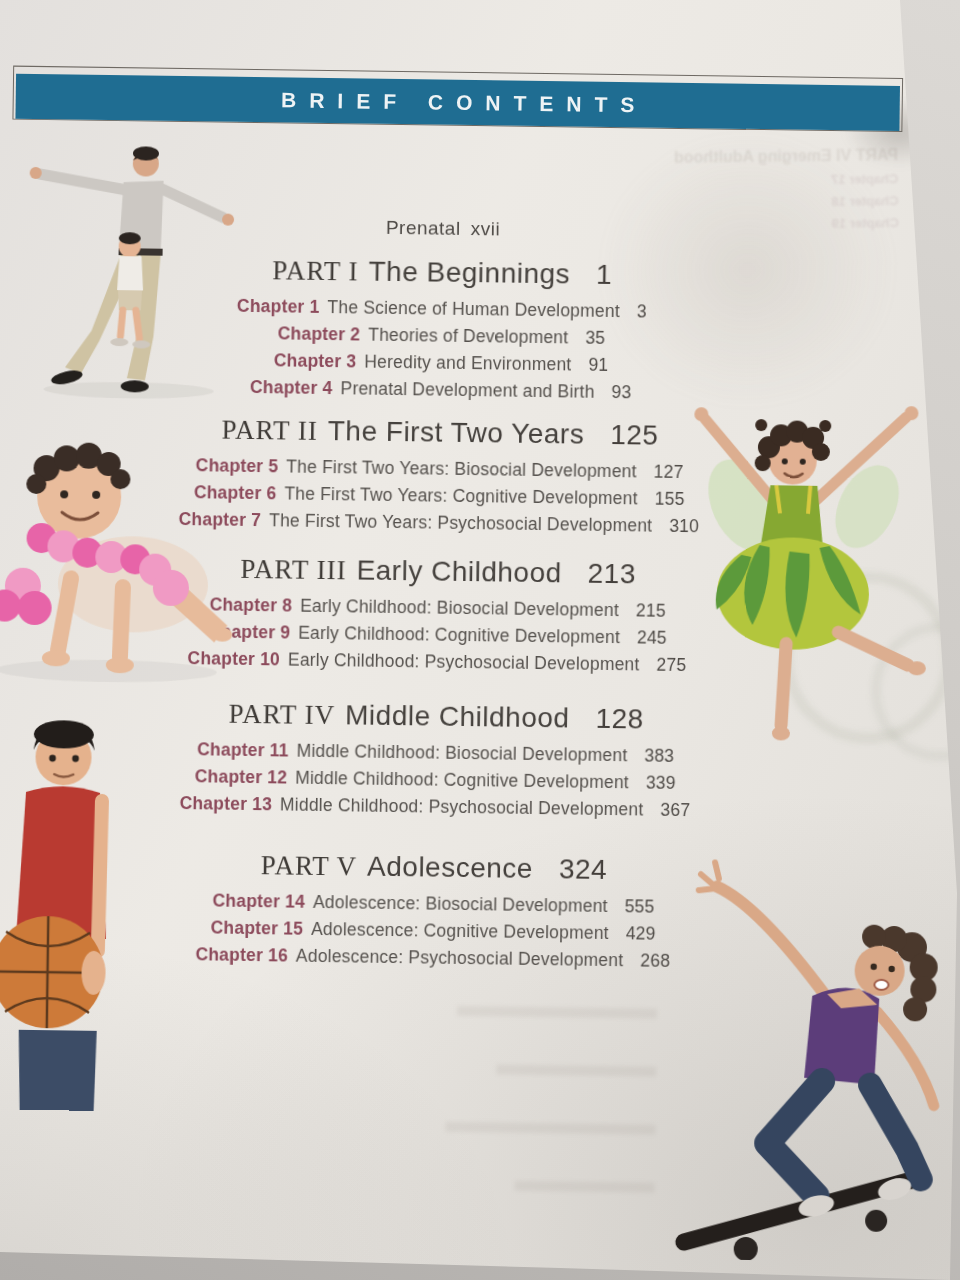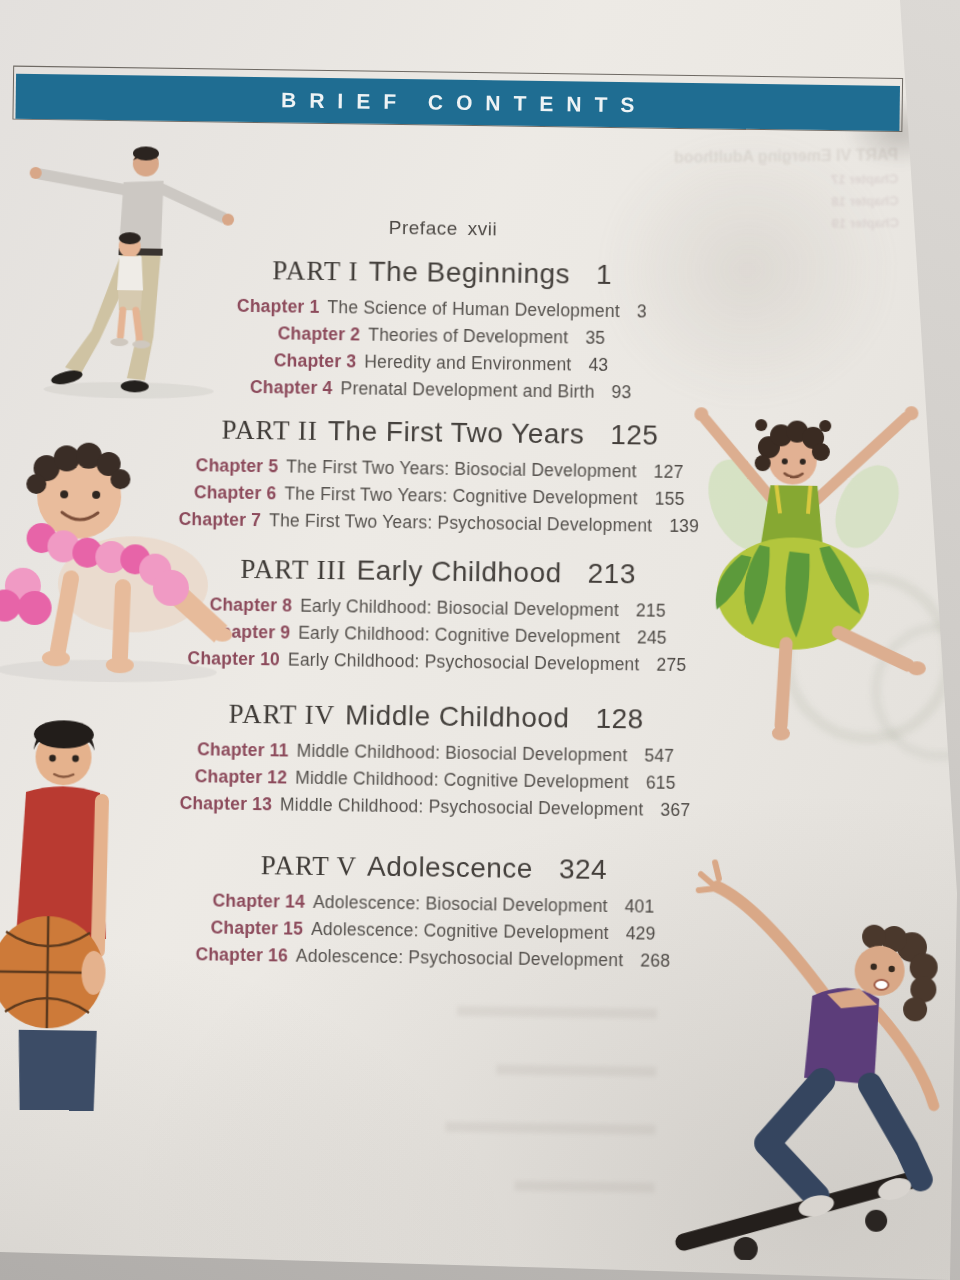--- a/index.html
+++ b/index.html
@@ -108,53 +108,53 @@
     </div>
 
     <div class="header-frame">
       <div class="header-bar">
         <span>BRIEF CONTENTS</span>
       </div>
     </div>
 
     <div class="content">
       <div class="preface">
-        <span>Preface</span><span class="pgnum">xvii</span>
+        <span>Prenatal</span><span class="pgnum">xvii</span>
       </div>
 
       <section class="part" style="margin-top:14px">
         <h2 class="part-heading">
           <span class="part-label">PART I</span><span class="part-title">The Beginnings</span><span class="part-page">1</span>
         </h2>
         <div class="chapter-line">
           <span class="ch-label">Chapter 1</span><span class="ch-title">The Science of Human Development</span><span class="ch-page">3</span>
         </div>
         <div class="chapter-line">
           <span class="ch-label">Chapter 2</span><span class="ch-title">Theories of Development</span><span class="ch-page">35</span>
         </div>
         <div class="chapter-line">
-          <span class="ch-label">Chapter 3</span><span class="ch-title">Heredity and Environment</span><span class="ch-page">43</span>
+          <span class="ch-label">Chapter 3</span><span class="ch-title">Heredity and Environment</span><span class="ch-page">91</span>
         </div>
         <div class="chapter-line">
           <span class="ch-label">Chapter 4</span><span class="ch-title">Prenatal Development and Birth</span><span class="ch-page">93</span>
         </div>
       </section>
 
       <section class="part" style="margin-top:10px">
         <h2 class="part-heading">
           <span class="part-label">PART II</span><span class="part-title">The First Two Years</span><span class="part-page">125</span>
         </h2>
         <div class="chapter-line">
           <span class="ch-label">Chapter 5</span><span class="ch-title">The First Two Years: Biosocial Development</span><span class="ch-page">127</span>
         </div>
         <div class="chapter-line">
           <span class="ch-label">Chapter 6</span><span class="ch-title">The First Two Years: Cognitive Development</span><span class="ch-page">155</span>
         </div>
         <div class="chapter-line">
-          <span class="ch-label">Chapter 7</span><span class="ch-title">The First Two Years: Psychosocial Development</span><span class="ch-page">139</span>
+          <span class="ch-label">Chapter 7</span><span class="ch-title">The First Two Years: Psychosocial Development</span><span class="ch-page">310</span>
         </div>
       </section>
 
       <section class="part" style="margin-top:16px">
         <h2 class="part-heading">
           <span class="part-label">PART III</span><span class="part-title">Early Childhood</span><span class="part-page">213</span>
         </h2>
         <div class="chapter-line">
           <span class="ch-label">Chapter 8</span><span class="ch-title">Early Childhood: Biosocial Development</span><span class="ch-page">215</span>
         </div>
@@ -164,36 +164,36 @@
         <div class="chapter-line">
           <span class="ch-label">Chapter 10</span><span class="ch-title">Early Childhood: Psychosocial Development</span><span class="ch-page">275</span>
         </div>
       </section>
 
       <section class="part" style="margin-top:22px">
         <h2 class="part-heading">
           <span class="part-label">PART IV</span><span class="part-title">Middle Childhood</span><span class="part-page">128</span>
         </h2>
         <div class="chapter-line">
-          <span class="ch-label">Chapter 11</span><span class="ch-title">Middle Childhood: Biosocial Development</span><span class="ch-page">547</span>
-        </div>
-        <div class="chapter-line">
-          <span class="ch-label">Chapter 12</span><span class="ch-title">Middle Childhood: Cognitive Development</span><span class="ch-page">615</span>
+          <span class="ch-label">Chapter 11</span><span class="ch-title">Middle Childhood: Biosocial Development</span><span class="ch-page">383</span>
+        </div>
+        <div class="chapter-line">
+          <span class="ch-label">Chapter 12</span><span class="ch-title">Middle Childhood: Cognitive Development</span><span class="ch-page">339</span>
         </div>
         <div class="chapter-line">
           <span class="ch-label">Chapter 13</span><span class="ch-title">Middle Childhood: Psychosocial Development</span><span class="ch-page">367</span>
         </div>
       </section>
 
       <section class="part" style="margin-top:28px">
         <h2 class="part-heading">
           <span class="part-label">PART V</span><span class="part-title">Adolescence</span><span class="part-page">324</span>
         </h2>
         <div class="chapter-line">
-          <span class="ch-label">Chapter 14</span><span class="ch-title">Adolescence: Biosocial Development</span><span class="ch-page">401</span>
+          <span class="ch-label">Chapter 14</span><span class="ch-title">Adolescence: Biosocial Development</span><span class="ch-page">555</span>
         </div>
         <div class="chapter-line">
           <span class="ch-label">Chapter 15</span><span class="ch-title">Adolescence: Cognitive Development</span><span class="ch-page">429</span>
         </div>
         <div class="chapter-line">
           <span class="ch-label">Chapter 16</span><span class="ch-title">Adolescence: Psychosocial Development</span><span class="ch-page">268</span>
         </div>
       </section>
     </div>
 

